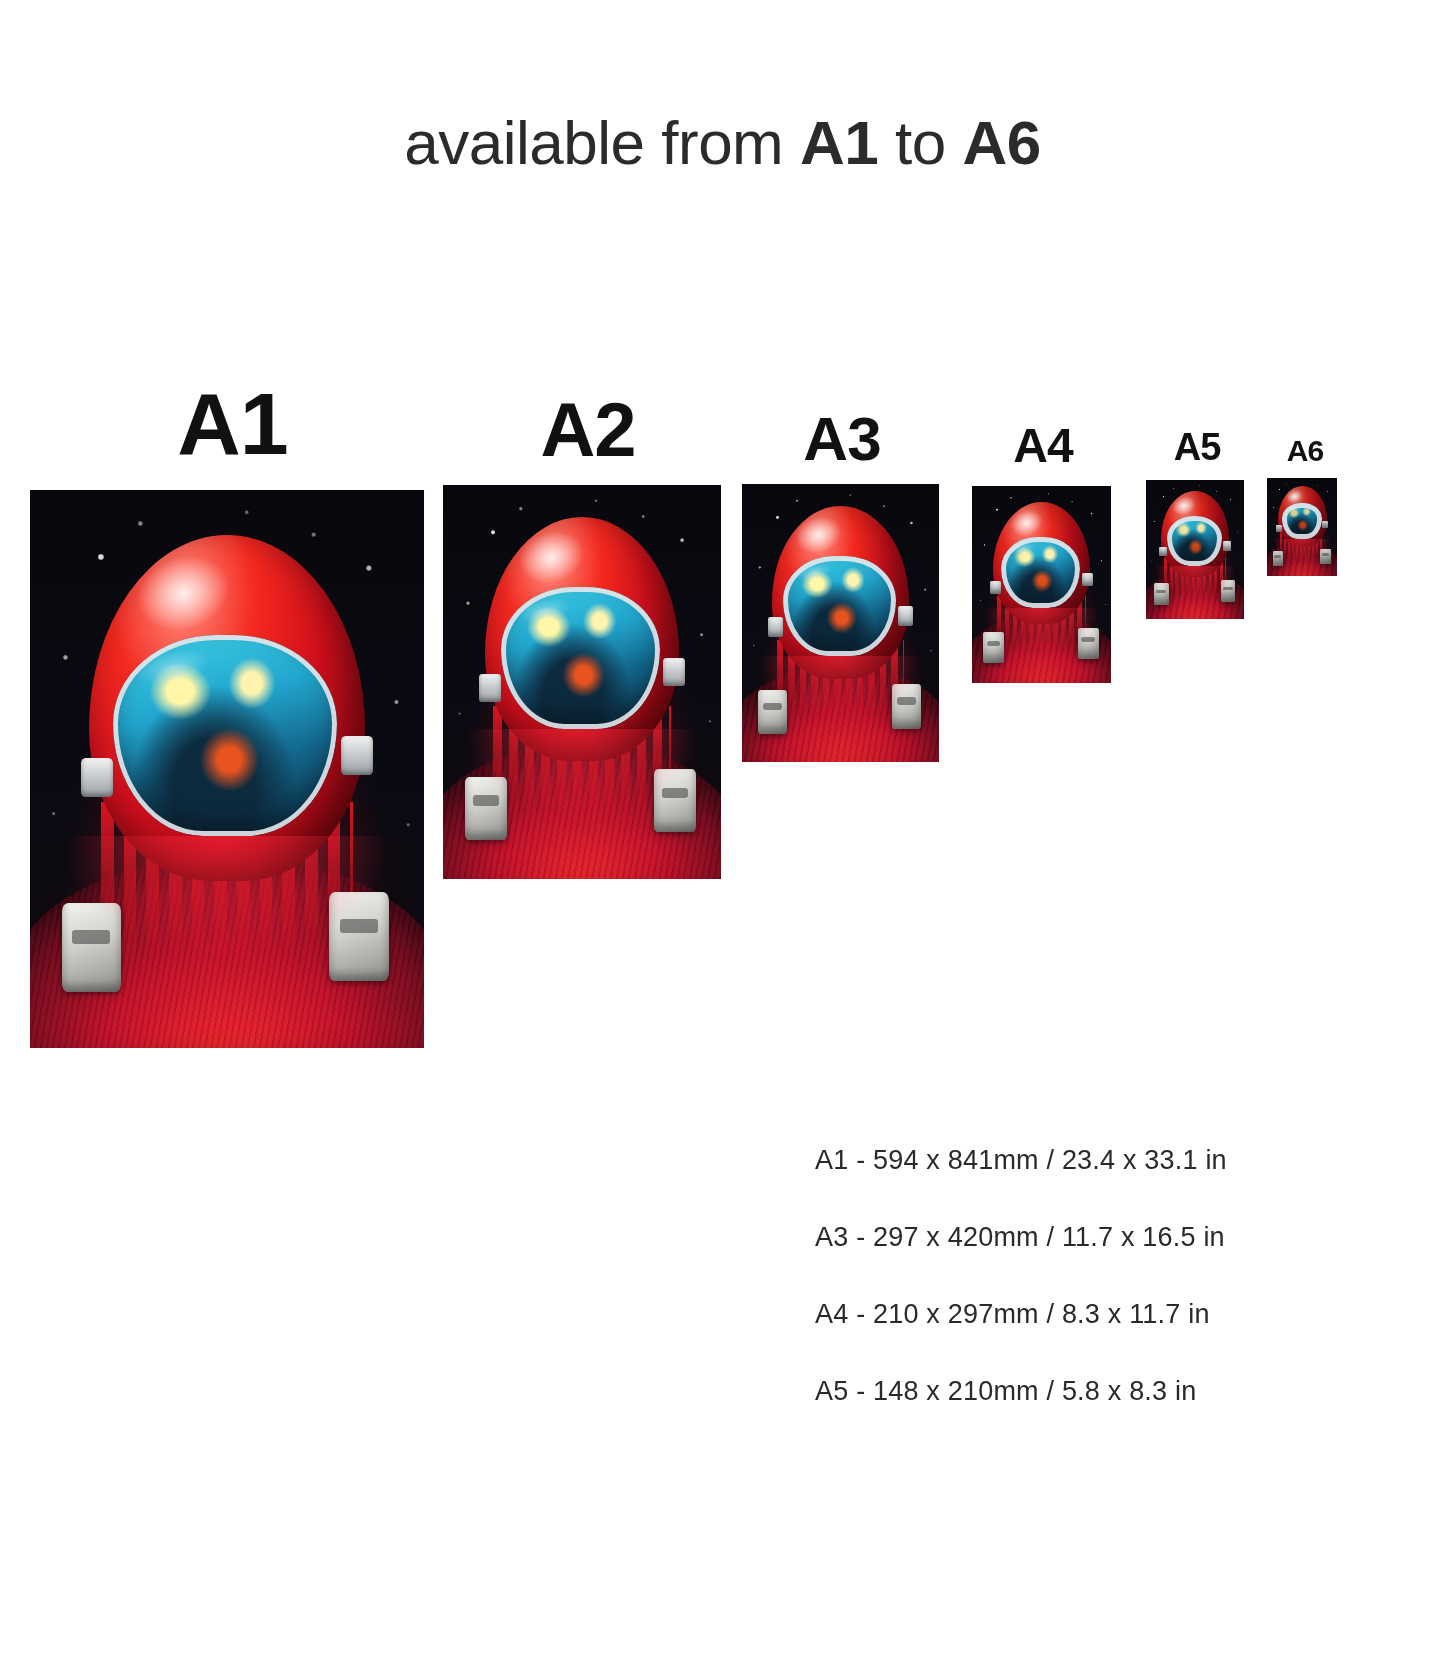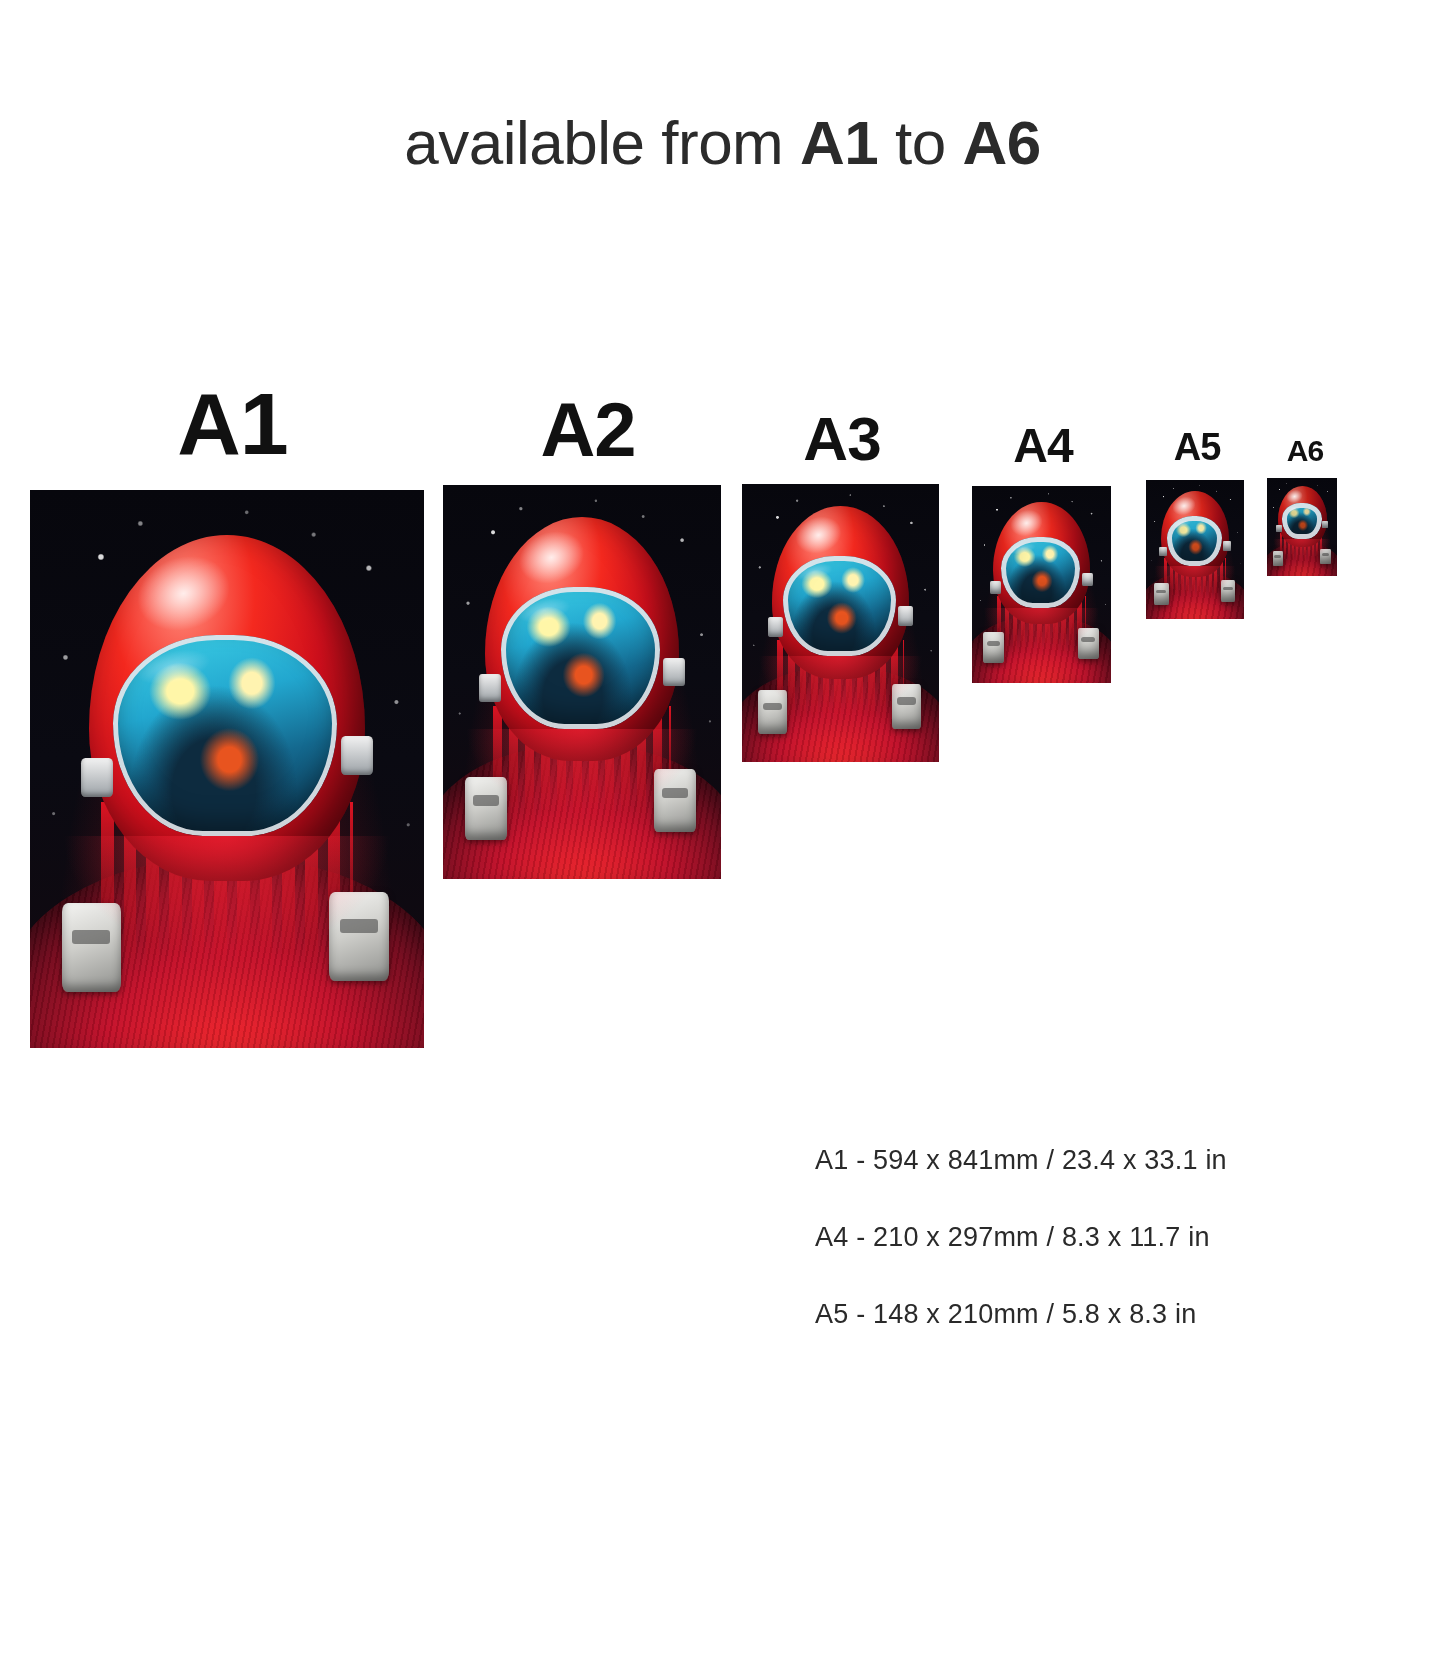--- a/index.html
+++ b/index.html
@@ -332,15 +332,16 @@
         <div class="pack r"></div>
         <div class="glow"></div>
       </div>
     </div>
   </div>
 
 </div>
 
 <div class="dims">
   <div class="dim-line">A1 - 594 x 841mm  /  23.4 x 33.1 in</div>
+  <div class="dim-line">A3 - 297 x 420mm  /  11.7 x 16.5 in</div>
   <div class="dim-line">A4  - 210 x 297mm  /  8.3 x 11.7 in</div>
   <div class="dim-line">A5 - 148 x 210mm / 5.8 x 8.3 in</div>
 </div>
 
 </body></html>

